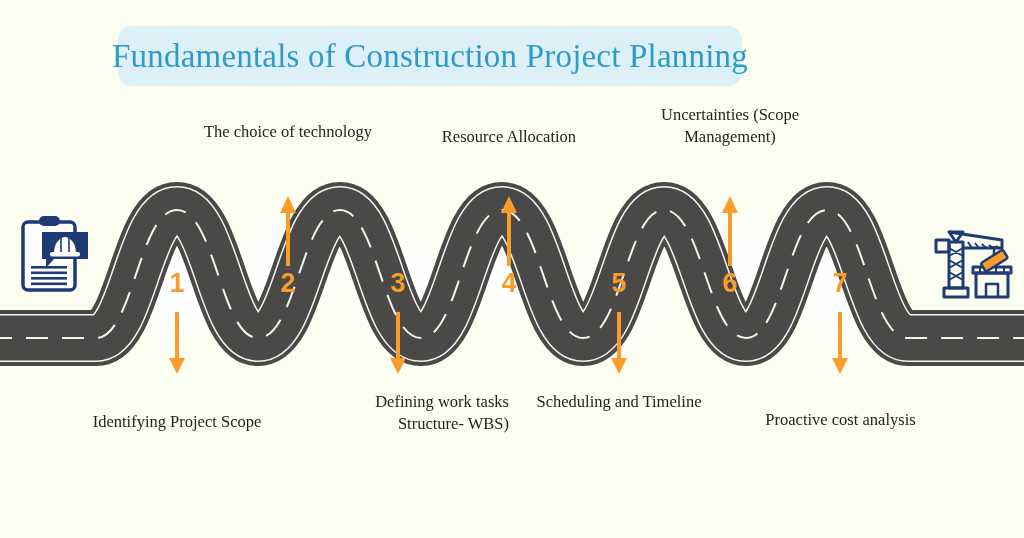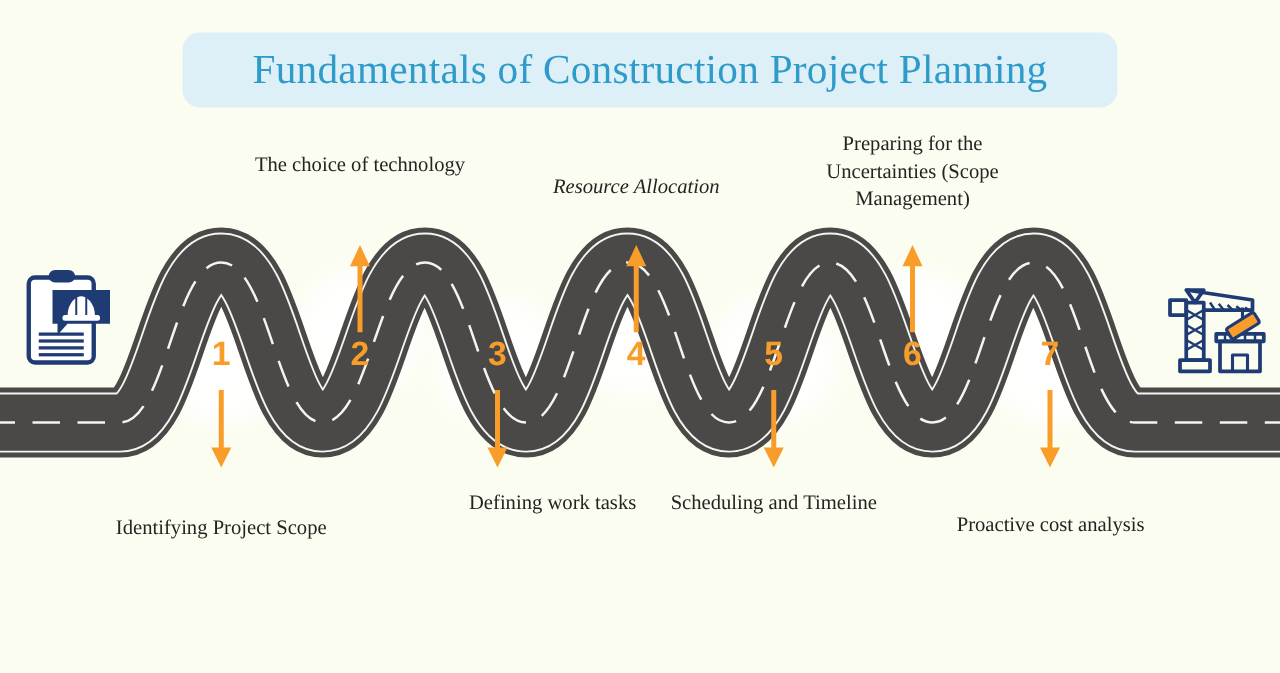--- a/index.html
+++ b/index.html
@@ -14,28 +14,27 @@
     background: #fbfdf0;
     overflow: hidden;
     font-family: "Liberation Serif", "DejaVu Serif", serif;
   }
 
   
   #title-banner {
     position: absolute;
     left: 118px;
     top: 26px;
-    width: 748px;
+    width: 624px;
     height: 60px;
     background: #ddeff7;
     border-radius: 14px;
     display: flex;
     align-items: center;
     justify-content: center;
-    margin-left: 28px;
   }
   #title-text {
     font-family: "Liberation Serif", "DejaVu Serif", serif;
     font-size: 33px;
     letter-spacing: 0.2px;
     color: #2e9bc9;
     white-space: nowrap;
     line-height: 1;
   }
 
@@ -180,36 +179,36 @@
   </svg>
   <svg class="arrow" style="left:720px; top:194px;" width="20" height="72" viewBox="0 0 20 72">
     <path d="M10 72 L10 16" stroke="#f99d2a" stroke-width="4" fill="none"></path>
     <path d="M10 2 L2 19 L18 19 Z" fill="#f99d2a"></path>
   </svg>
 
   <div class="step-label top" style="left:178px; top:121px; width:220px;">
     <div>The choice of technology</div>
   </div>
 
-  <div class="step-label top" style="left:409px; top:138px; width:200px;font-style:italic;">
+  <div class="step-label top" style="left:409px; top:126px; width:200px;">
     <div>Resource Allocation</div>
   </div>
 
   <div class="step-label top" style="left:640px; top:104px; width:180px;">
-    <div>Preparing for the</div>
     <div>Uncertainties (Scope</div>
     <div>Management)</div>
   </div>
 
   <div class="step-label bottom" style="left:62px; top:391px; width:230px;margin-top:20px;">
     <div>Identifying Project Scope</div>
   </div>
 
   <div class="step-label bottom" style="left:319px; top:391px; width:190px;text-align:right;">
     <div>Defining work tasks</div>
+    <div>Structure- WBS)</div>
   </div>
 
   <div class="step-label bottom" style="left:514px; top:391px; width:210px;">
     <div>Scheduling and Timeline</div>
   </div>
 
   <div class="step-label bottom" style="left:743px; top:391px; width:195px;margin-top:18px;">
     <div>Proactive cost analysis</div>
   </div>
 

